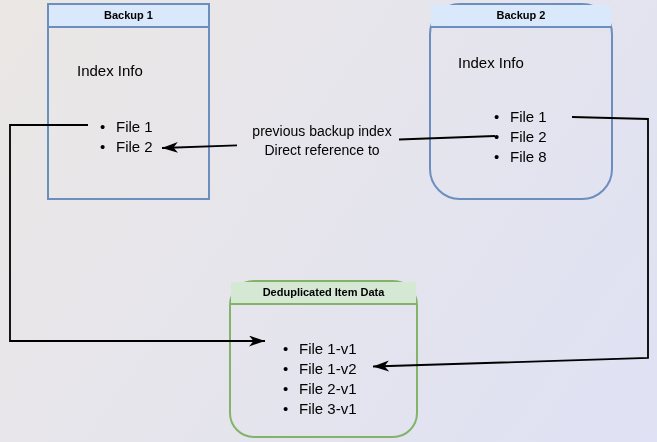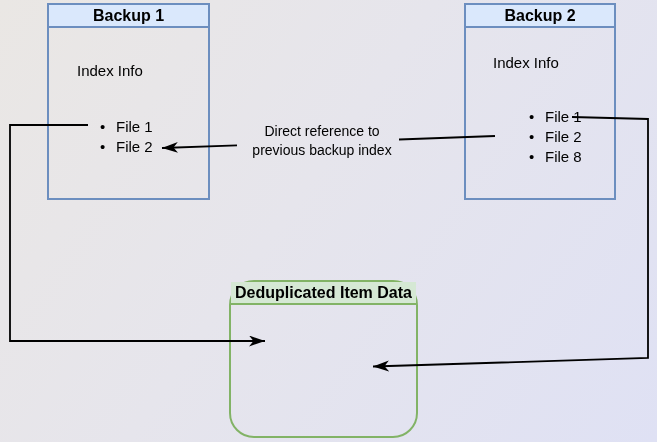--- a/index.html
+++ b/index.html
@@ -19,30 +19,30 @@
     position:absolute;
     box-sizing:border-box;
     border:2px solid var(--blue-border,#6c8ebf);
     background:transparent;
     z-index:1;
   }
   .box.green { border-color:var(--green-border,#82b366);border-radius:25px; }
   .box-header {
     height:21px; line-height:21px;
     text-align:center;
-    font-weight:bold; font-size:16px;
+    font-weight:bold; font-size:11px;
     background:var(--blue-fill,#dae8fc);
     border-bottom:2px solid var(--blue-border,#6c8ebf);
   }
   .box.green .box-header {
     background:var(--green-fill,#d5e8d4);
     border-bottom-color:var(--green-border,#82b366);
   }
   #backup1 { left:47px;  top:3px;   width:163px; height:197px; }
-  #backup2 { left:464px; top:3px;   width:152px; height:197px; }
+  #backup2 { left:429px; top:3px;   width:184px; height:197px;border-radius:31px; }
   #dedup   { left:229px; top:280px; width:189px; height:158px; }
   .index-info { position:absolute; font-size:15px; white-space:nowrap; }
   #backup1 .index-info { left:28px; top:57px; }
   #backup2 .index-info { left:27px; top:49px; }
   ul.file-list {
     position:absolute; margin:0; padding:0; list-style:none;
     font-size:15px; white-space:nowrap;
   }
   #backup1 .file-list { left:51px; top:112px; }
   #backup2 .file-list { left:63px; top:102px; }
@@ -75,25 +75,31 @@
     <div class="index-info">Index Info</div>
     <ul class="file-list">
       <li>File 1</li>
       <li>File 2</li>
       <li>File 8</li>
     </ul>
   </div>
 
   <div class="box green" id="dedup">
     <div class="box-header">Deduplicated Item Data</div>
+    <ul class="file-list">
+      <li>File 1-v1</li>
+      <li>File 1-v2</li>
+      <li>File 2-v1</li>
+      <li>File 3-v1</li>
+    </ul>
   </div>
 
   <div class="annotation">
+    <div>previous backup index</div>
     <div>Direct reference to</div>
-    <div>previous backup index</div>
   </div>
 
   <svg class="arrow-layer" width="657" height="442" viewBox="0 0 657 442">
     <defs>
       <marker id="arrowhead" markerUnits="userSpaceOnUse" markerWidth="17" markerHeight="12" refX="16" refY="5.5" orient="auto">
         <path d="M 0 0 L 16 5.5 L 0 11 L 4.5 5.5 Z" fill="var(--arrow,#000)"></path>
       </marker>
     </defs>
     <path d="M 88 125 L 10 125 L 10 341 L 265 341" fill="none" stroke="var(--arrow,#000)" stroke-width="1.8" marker-end="url(#arrowhead)"></path>
     <path d="M 572 117 L 648 119 L 648 358 L 373 366.5" fill="none" stroke="var(--arrow,#000)" stroke-width="1.8" marker-end="url(#arrowhead)"></path>

